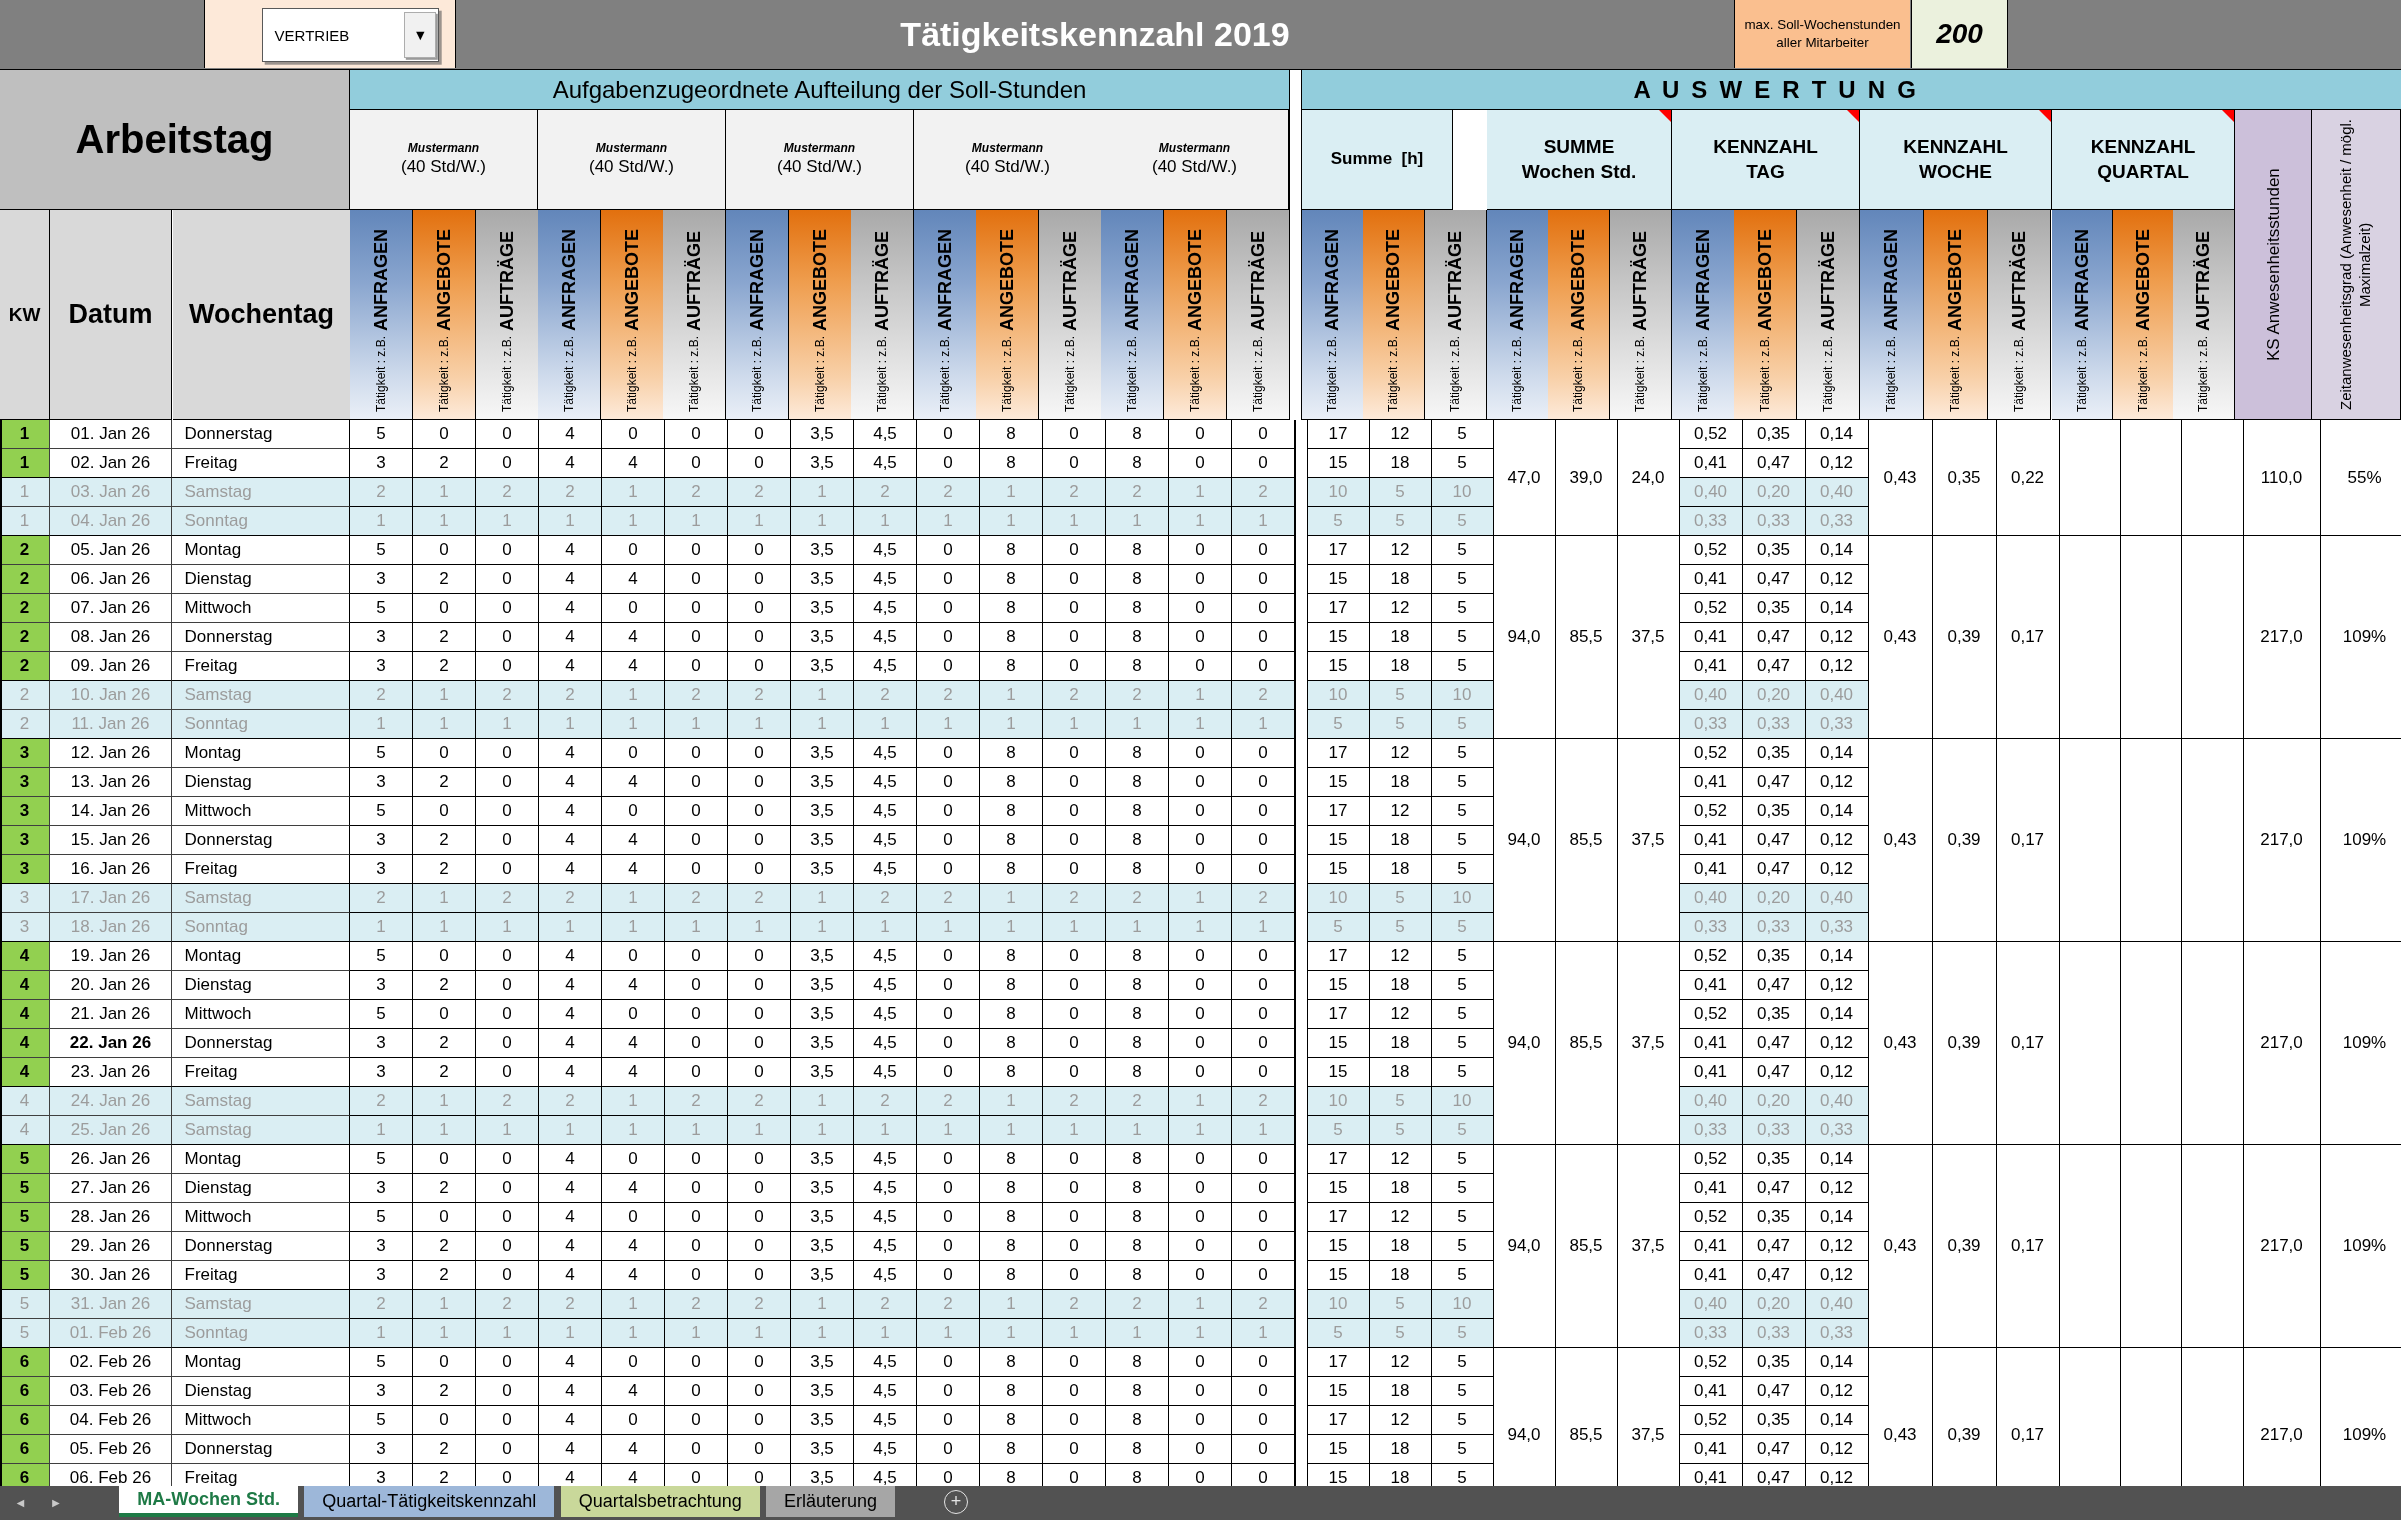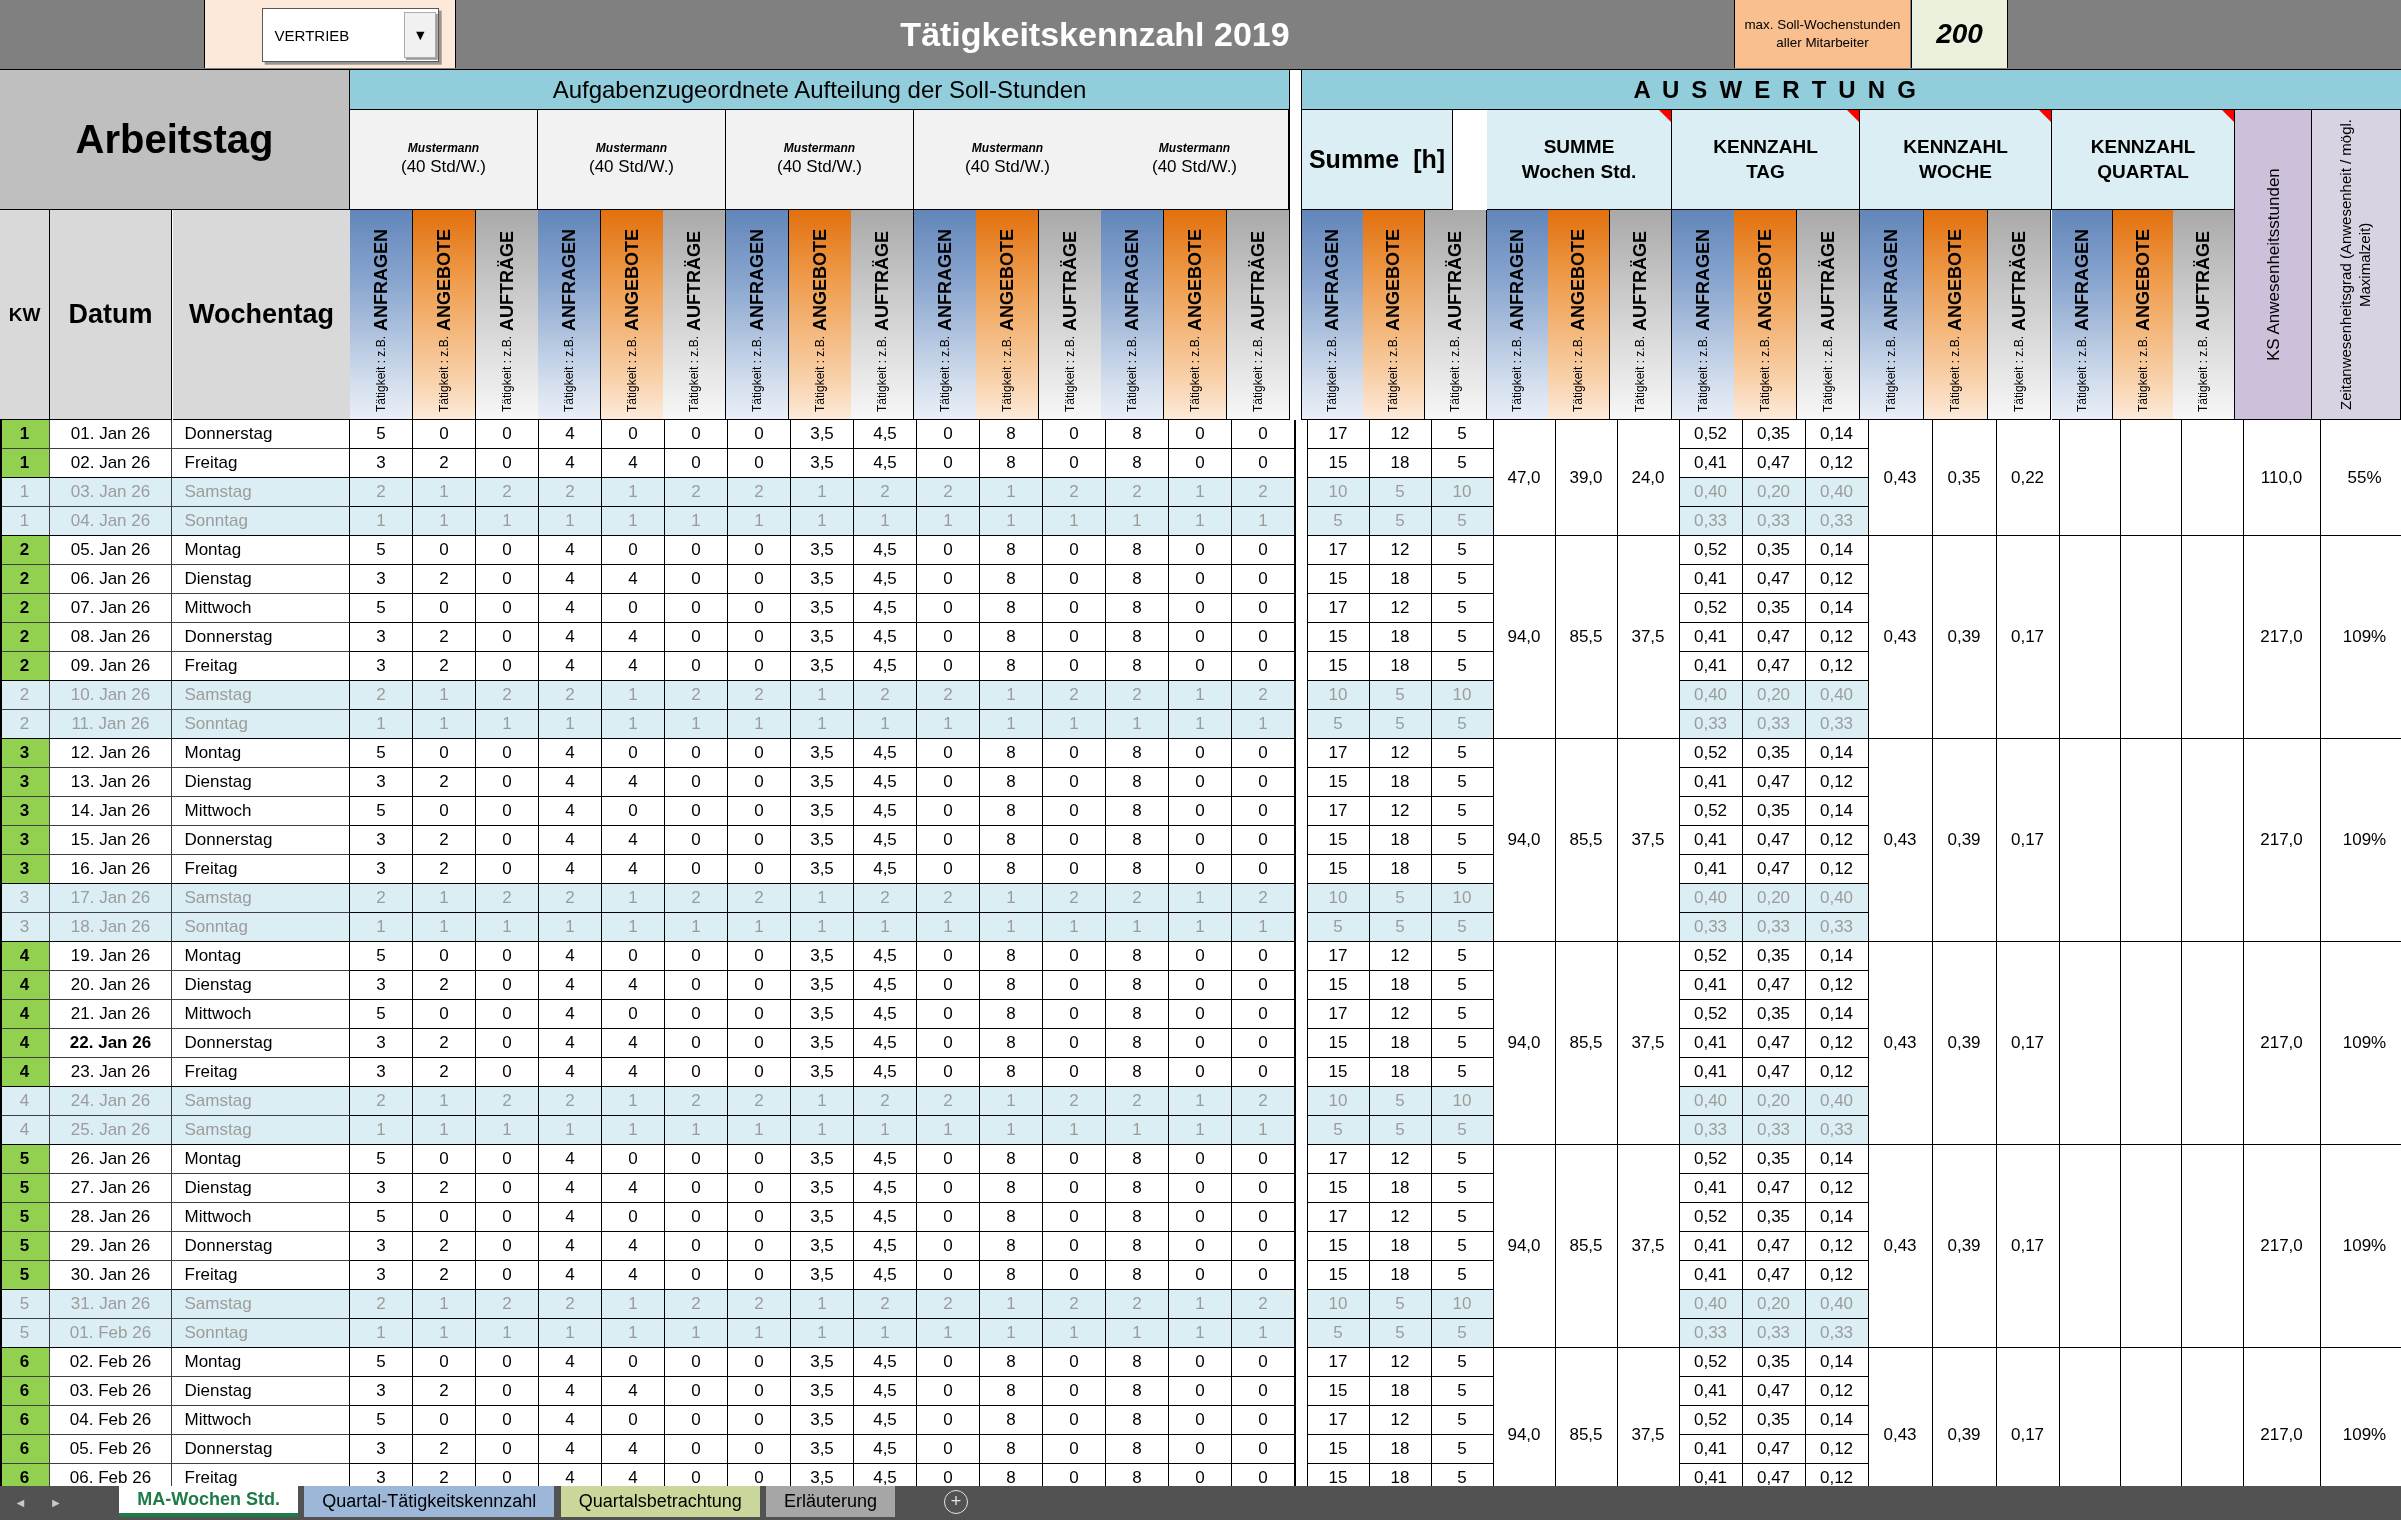--- a/index.html
+++ b/index.html
@@ -113,21 +113,21 @@
       </div>
       <div class="g mus" style="left: 914px; width: 188px;">
         <span class="mname">Mustermann</span>
         <span class="msub">(40 Std/W.)</span>
       </div>
       <div class="g mus" style="left: 1101px; width: 188px;">
         <span class="mname">Mustermann</span>
         <span class="msub">(40 Std/W.)</span>
       </div>
     </div>
-  <div class="g" style="left:1302px;width:151px;font-size:25px;">
+  <div class="g" style="left:1302px;width:151px;font-size:17px;">
     <span>Summe&nbsp; [h]</span>
   </div>
   <div class="g" style="left:1487px;width:185px;">
     <span>SUMME</span>
     <span>Wochen Std.</span>
     <i class="tri"></i>
   </div>
   <div class="g" style="left:1672px;width:188px;">
     <span>KENNZAHL</span>
     <span>TAG</span>

